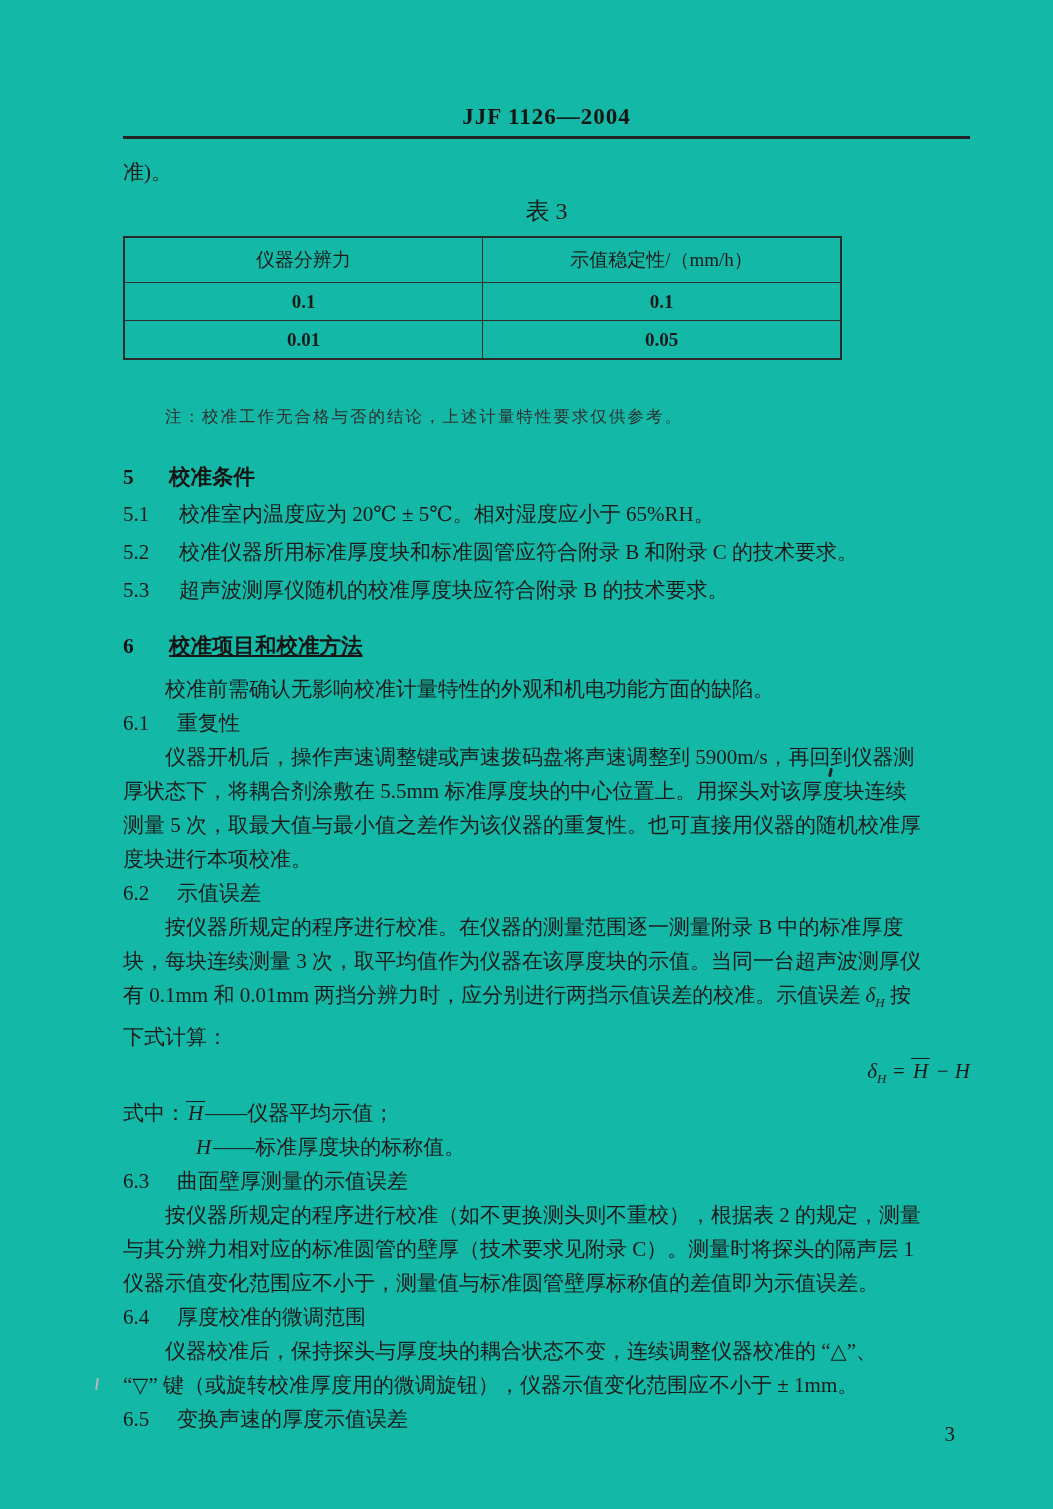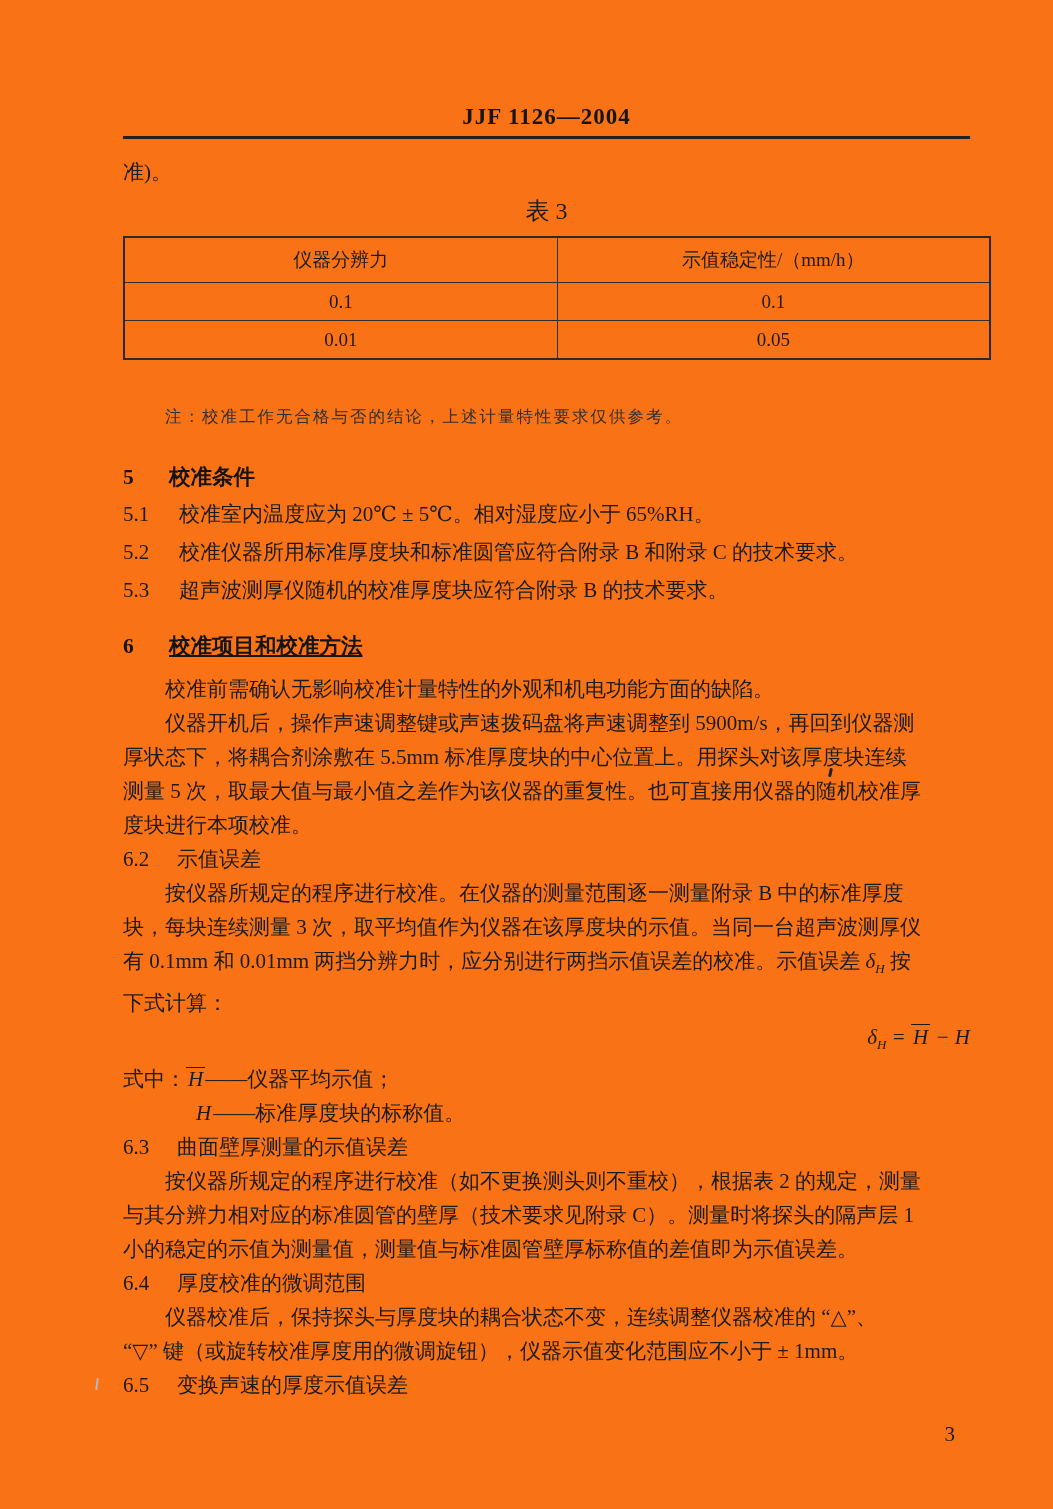--- a/index.html
+++ b/index.html
@@ -1,19 +1,19 @@
 <!DOCTYPE html>
 <html><head>
 <meta charset="utf-8">
 <style>
   html,body{margin:0;padding:0;background:#e9e9e9;}
   .page{
     position:relative;
     width:1053px;height:1509px;
-    background:#f97316;
+    background:#14b8a6;
     margin:0 auto;
     overflow:hidden;
     color:#1b1b1b;
     font-family:"Liberation Serif","DejaVu Serif",serif;
   }
   .content{position:absolute;left:123px;top:0;width:847px;}
   .doc-header{
     margin-top:104px;
     text-align:center;
     font-weight:bold;
@@ -32,34 +32,34 @@
     font-size:22px;
   }
   .table-caption{
     margin-top:6px;
     text-align:center;
     font-size:24px;
     font-weight:400;
   }
   table.t3{
     margin-top:9px;
-    width:868px;
+    width:719px;
     border-collapse:collapse;
     table-layout:fixed;
     font-size:19px;
   }
   table.t3 td{
     border:1.5px solid #2e2e2e;
     text-align:center;
     vertical-align:middle;
     padding:0;
   }
   table.t3{border:2px solid #2a2a2a;}
   table.t3 .hrow td{height:44px;}
-  table.t3 .drow td{height:37px;}
+  table.t3 .drow td{height:37px;font-weight:bold;}
   .note-line{
     margin-top:46px;
     margin-left:42px;
     font-size:16.5px;
     color:#2f2f2f;
     letter-spacing:2px;
   }
   .sec-head{
     font-weight:bold;
     font-size:21.5px;
@@ -176,20 +176,23 @@
         <span class="num">5.3</span><span>超声波测厚仪随机的校准厚度块应符合附录 B 的技术要求。</span>
       </div>
     </div>
 
     <div class="sec-head sec6-head">
       <span class="num">6</span><span>校准项目和校准方法</span>
     </div>
 
     <div class="body-line indent mt-intro">校准前需确认无影响校准计量特性的外观和机电功能方面的缺陷。</div>
 
+    <div class="sub-head">
+      <span class="num">6.1</span><span>重复性</span>
+    </div>
     <div class="blk">
       <div class="body-line indent">仪器开机后，操作声速调整键或声速拨码盘将声速调整到 5900m/s，再回到仪器测</div>
       <div class="body-line">厚状态下，将耦合剂涂敷在 5.5mm 标准厚度块的中心位置上。用探头对该厚度块连续</div>
       <div class="body-line">测量 5 次，取最大值与最小值之差作为该仪器的重复性。也可直接用仪器的随机校准厚</div>
       <div class="body-line">度块进行本项校准。</div>
     </div>
 
     <div class="sub-head">
       <span class="num">6.2</span><span>示值误差</span>
     </div>
@@ -210,21 +213,21 @@
     <div class="where-line where-line2">
       <span class="sym">H</span><span>——标准厚度块的标称值。</span>
     </div>
 
     <div class="sub-head">
       <span class="num">6.3</span><span>曲面壁厚测量的示值误差</span>
     </div>
     <div class="blk">
       <div class="body-line indent">按仪器所规定的程序进行校准（如不更换测头则不重校），根据表 2 的规定，测量</div>
       <div class="body-line">与其分辨力相对应的标准圆管的壁厚（技术要求见附录 C）。测量时将探头的隔声层 1</div>
-      <div class="body-line">小的稳定的示值为测量值，测量值与标准圆管壁厚标称值的差值即为示值误差。</div>
+      <div class="body-line">仪器示值变化范围应不小于，测量值与标准圆管壁厚标称值的差值即为示值误差。</div>
     </div>
 
     <div class="sub-head">
       <span class="num">6.4</span><span>厚度校准的微调范围</span>
     </div>
     <div class="blk">
       <div class="body-line indent">仪器校准后，保持探头与厚度块的耦合状态不变，连续调整仪器校准的 “△”、</div>
       <div class="body-line">“▽” 键（或旋转校准厚度用的微调旋钮），仪器示值变化范围应不小于 ± 1mm。</div>
     </div>
 

